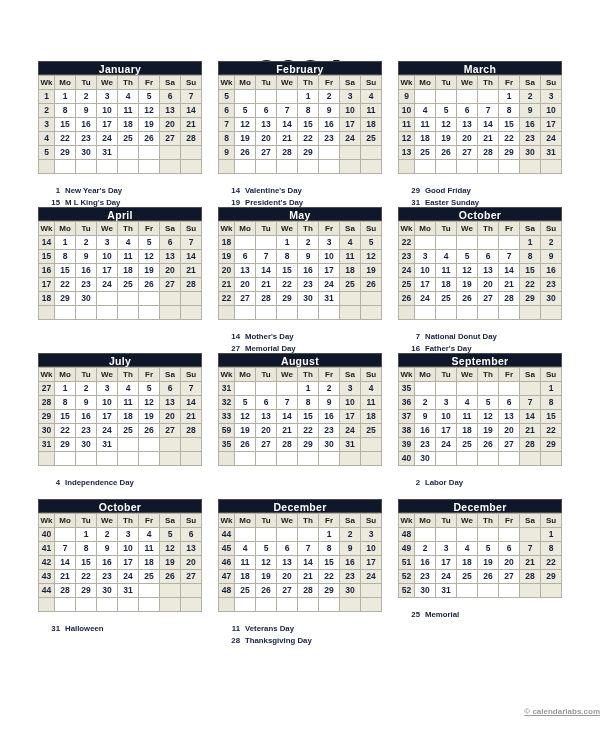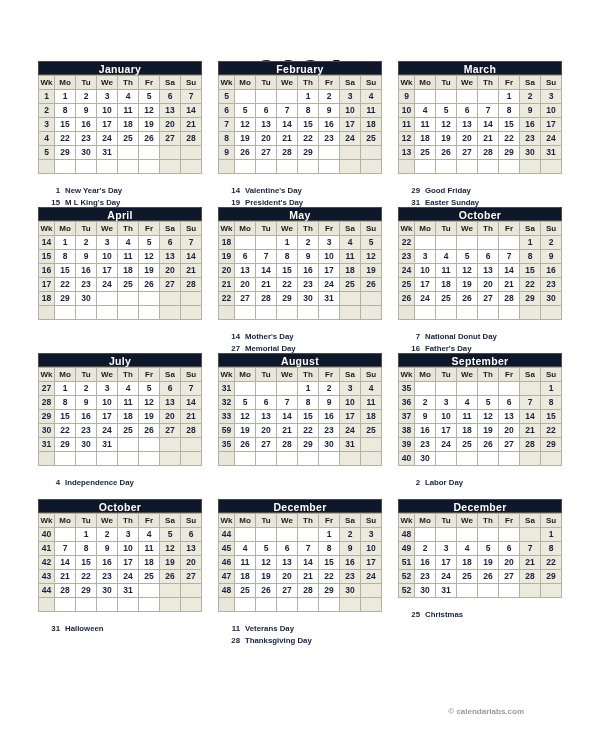--- a/index.html
+++ b/index.html
@@ -99,24 +99,24 @@
     display:inline-block;
     width:18px;
     text-align:right;
     margin-right:5px;
   }
   .footer{
     position:absolute;
     left:0;right:0;
     bottom:34px;
     text-align:right;
-    padding-right:76px;
     font-size:8px;
     color:#9a9a9a;
     font-weight:bold;
+    text-decoration:underline;
   }
 </style>
 </head>
 <body>
 
 <div class="page">
 
   <div class="year-title">2024</div>
 
   <div class="grid" id="months-grid">
@@ -1086,20 +1086,20 @@
               <td class="wd">31</td>
               <td class="blankw"></td>
               <td class="blankw"></td>
               <td class="blankw"></td>
               <td class="blank"></td>
               <td class="blank"></td>
             </tr>
           </tbody>
         </table>
         <div class="holidays">
-          <div class="hrow"><span class="hday">25</span><span>Christmas</span></div>
+          <div class="hrow"><span class="hday">25</span><span>Memorial</span></div>
         </div>
       </div>
     </div>
 
   <div class="footer">© calendarlabs.com</div>
 
 </div>
 
 </body></html>

